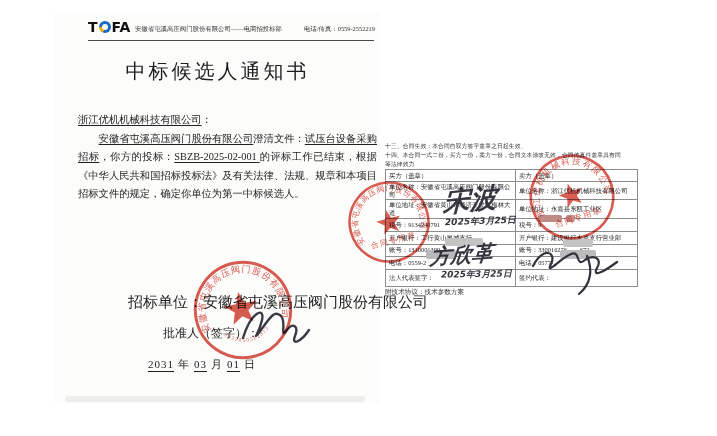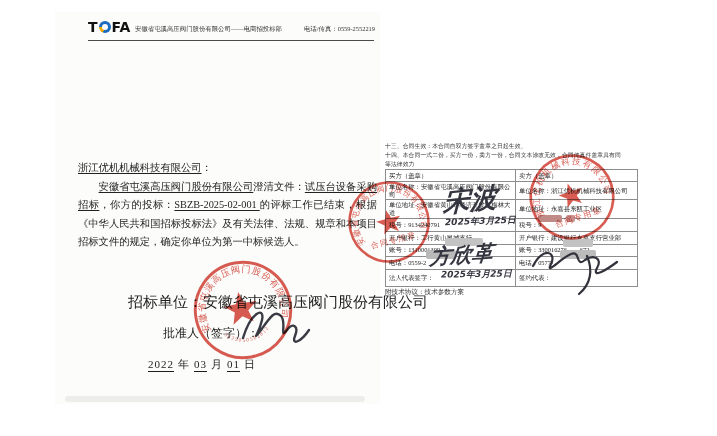--- a/index.html
+++ b/index.html
@@ -12,21 +12,21 @@
   .logo .omark{display:inline-block;width:12px;height:12px;border-radius:50%;margin:0 1px;
         background:conic-gradient(#1c6cc0 0deg 200deg,#f2a900 200deg 265deg,#1c6cc0 265deg 360deg);
         position:relative;}
   .logo .omark::after{content:"";position:absolute;left:3px;top:3px;width:6px;height:6px;border-radius:50%;background:#fcfcfb;}
   .hdrline{position:absolute;left:80px;top:13px;width:240px;font-size:6.4px;color:#333;
         display:flex;justify-content:space-between;white-space:nowrap;}
   .hdr-rule{position:absolute;left:33px;top:28px;width:286px;height:0;border-top:1.2px solid #4a4a4a;}
   .ntitle{position:absolute;left:0;top:46px;width:325px;text-align:center;font-size:20px;
         letter-spacing:3px;color:#1d1d1d;font-weight:500;}
   .nbody{position:absolute;left:23px;top:99px;width:299px;font-size:10.3px;line-height:18.6px;
-        text-align:justify;color:#222;margin-top:48px;}
+        text-align:justify;color:#222;}
   .nbody .para{text-indent:2em;margin:0;}
   .u{text-decoration:underline;text-underline-offset:2px;}
   .issuer{position:absolute;left:73px;top:281px;font-size:15px;white-space:nowrap;color:#1e1e1e;}
   .approver{position:absolute;left:108px;top:313px;font-size:12px;white-space:nowrap;color:#1e1e1e;}
   .ndate{position:absolute;left:0;top:345px;width:290px;text-align:center;font-size:11px;
         letter-spacing:1px;color:#1e1e1e;}
   .ndate .num{text-decoration:underline;text-underline-offset:3px;padding:0 4px;}
   .edge-shadow{position:absolute;left:10px;bottom:2px;width:300px;height:6px;background:#ededeb;border-radius:3px;}
   
   .stamp{position:absolute;mix-blend-mode:multiply;opacity:.82;}
@@ -61,36 +61,37 @@
         <span class="omark"></span>
         <span>FA</span>
     </div>
 
     <div class="hdrline">
       <span>安徽省屯溪高压阀门股份有限公司——电商招投标部</span>
       <span>电话/传真：0559-2552219</span>
     </div>
     <div class="hdr-rule"></div>
 
+    <div class="ntitle">中标候选人通知书</div>
 
     <div class="nbody">
       <div><span class="u">浙江优机机械科技有限公司</span><span>：</span></div>
       <p class="para"><span class="u">安徽省屯溪高压阀门股份有限公司</span><span>澄清文件：</span><span class="u">试压台设备采购招标</span><span>，你方的投标：</span><span class="u">SBZB-2025-02-001 </span><span>的评标工作已结束，根据《中华人民共和国招标投标法》及有关法律、法规、规章和本项目招标文件的规定，确定你单位为第一中标候选人。</span></p>
     </div>
 
     <div class="issuer"><span>招标单位：</span><span>安徽省屯溪高压阀门股份有限公司</span></div>
 
     <div class="approver">批准人（签字）：</div>
 
     <svg class="sigsvg" style="left:180px;top:288px;" width="78" height="52" viewBox="0 0 78 52">
       <path d="M8,38 C16,12 30,6 27,20 C24,34 16,42 26,30 C36,16 40,10 46,16 C52,22 44,40 52,30 C58,22 64,26 60,36 C56,46 66,42 74,30" fill="none" stroke="#3a3a44" stroke-width="2.4" stroke-linecap="round"></path>
     </svg>
 
     <div class="ndate">
-      <span class="num">2022</span><span>年</span><span class="num">03</span><span>月</span><span class="num">01</span><span>日</span>
+      <span class="num">2031</span><span>年</span><span class="num">03</span><span>月</span><span class="num">01</span><span>日</span>
     </div>
 
     <svg class="stamp" style="left:136px;top:246px;transform:rotate(-10deg);" width="104" height="104" viewBox="0 0 120 120">
       <defs>
         <path id="arcTopL" d="M20,78.6 A44,44 0 1 1 100,78.6"></path>
         <path id="arcBotL" d="M28,76 A35,35 0 0 0 92,76"></path>
       </defs>
       <circle cx="60" cy="60" r="55" fill="none" stroke="#d0382c" stroke-width="3.4"></circle>
       <polygon points="60,41 64.1,52.3 76.2,52.7 66.7,60.2 70,71.8 60,65 50,71.8 53.3,60.2 43.8,52.7 55.9,52.3" fill="#d0382c" transform="translate(0,3) scale(1.18) translate(-10.8,-10.8)"></polygon>
       <text fill="#d0382c" font-size="10.5" letter-spacing="1">

